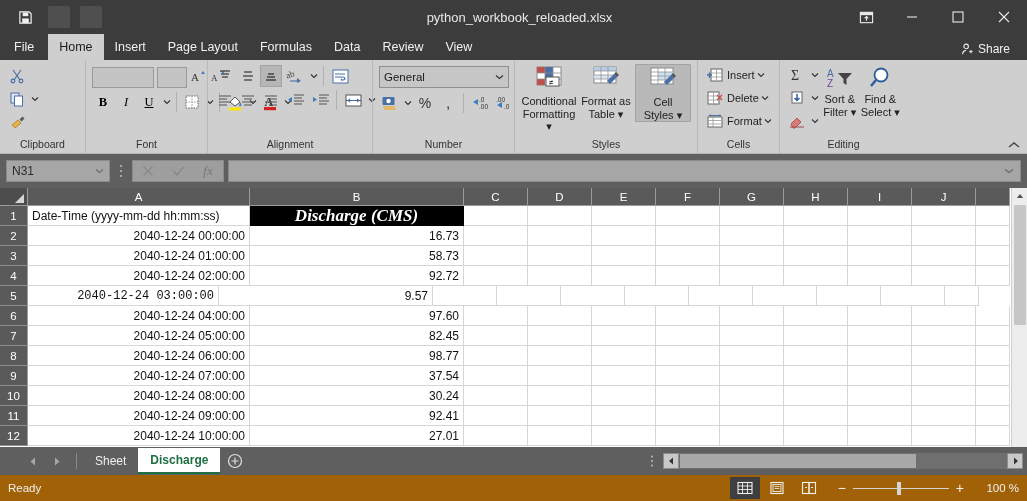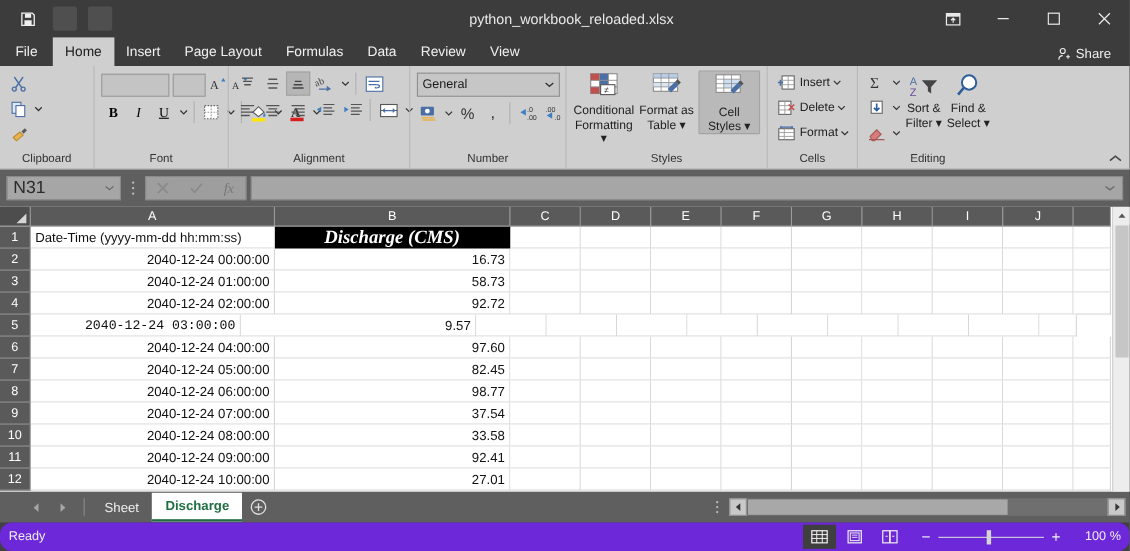--- a/index.html
+++ b/index.html
@@ -74,21 +74,21 @@
 
   .ribcollapse { position: absolute; right: 6px; bottom: 3px; width: 14px; height: 14px; }
 
   
   .fbar {
     height: 34px; background: #5f5f5f; display: flex; align-items: center; padding: 0 6px;
     flex: none;
   }
   .namebox {
     width: 104px; height: 22px; background: #a6a6a6; border: 1px solid #8a8a8a;
-    display: flex; align-items: center; padding: 0 5px; font-size: 16px; color: #2b2b2b;
+    display: flex; align-items: center; padding: 0 5px; font-size: 12px; color: #2b2b2b;
   }
   .namebox .nb-caret { margin-left: auto; opacity: .55; }
   .fdots { width: 22px; display: flex; align-items: center; justify-content: center; opacity: .8; }
   .fbtns { display: flex; background: #9e9e9e; border: 1px solid #8a8a8a; height: 22px; }
   .fb { width: 30px; display: flex; align-items: center; justify-content: center; color: #888; font-size: 13px; }
   .fbinput {
     flex: 1; height: 22px; background: #a6a6a6; border: 1px solid #8a8a8a; margin-left: 4px;
     display: flex; align-items: center; padding: 0 6px; font-size: 12px; color: #1e1e1e;
   }
   .fbinput .ex { margin-left: auto; opacity: .55; }
@@ -154,22 +154,22 @@
   .addsheet { width: 30px; display: flex; align-items: center; justify-content: center; }
   .hscrollarea { margin-left: auto; display: flex; align-items: center; gap: 4px; }
   .hdots { width: 14px; display: flex; align-items: center; justify-content: center; opacity: .8; }
   .hsbar { width: 360px; height: 16px; background: #6f6f6f; display: flex; align-items: center; }
   .hsb { width: 16px; height: 16px; background: #c9c9c9; display: flex; align-items: center; justify-content: center; border: 1px solid #8d8d8d; }
   .hsthumb { flex: 1; height: 14px; background: #a8a8a8; margin: 0 1px; }
   .hsgap { width: 90px; }
 
   
   .statusbar {
-    height: 26px; background: #6d28d9; display: flex; align-items: center;
-    color: #f0f0f0; font-size: 11.5px; padding: 0 8px; flex: none; border-radius: 11px;
+    height: 26px; background: #a16207; display: flex; align-items: center;
+    color: #f0f0f0; font-size: 11.5px; padding: 0 8px; flex: none;
   }
   .viewbtns { margin-left: auto; display: flex; align-items: center; gap: 2px; }
   .vbtn { width: 30px; height: 22px; display: flex; align-items: center; justify-content: center; }
   .vbtn.on { background: #3f3f3f; }
   .zoomwrap { display: flex; align-items: center; gap: 7px; margin-left: 14px; }
   .ztrack { width: 96px; height: 1px; background: #d4d4d4; position: relative; }
   .zthumb { position: absolute; left: 44px; top: -6px; width: 4px; height: 13px; background: #d4d4d4; }
   .zpct { width: 48px; text-align: right; font-size: 11.5px; }
   .zsign { font-size: 14px; line-height: 10px; }
 </style>
@@ -834,21 +834,21 @@
               <div class="cell" style="width: 64px;"></div>
               <div class="cell" style="width: 64px;"></div>
               <div class="cell" style="width: 64px;"></div>
               <div class="cell" style="width: 64px;"></div>
               <div class="cell" style="width: 64px;"></div>
               <div class="cell" style="width: 34px;"></div>
             </div>
             <div class="gridrow">
               <div class="rowh">10</div>
               <div class="cell r" style="width: 222px;">2040-12-24 08:00:00</div>
-              <div class="cell r" style="width: 214px;">33.58</div>
+              <div class="cell r" style="width: 214px;">30.24</div>
               <div class="cell" style="width: 64px;"></div>
               <div class="cell" style="width: 64px;"></div>
               <div class="cell" style="width: 64px;"></div>
               <div class="cell" style="width: 64px;"></div>
               <div class="cell" style="width: 64px;"></div>
               <div class="cell" style="width: 64px;"></div>
               <div class="cell" style="width: 64px;"></div>
               <div class="cell" style="width: 64px;"></div>
               <div class="cell" style="width: 34px;"></div>
             </div>

